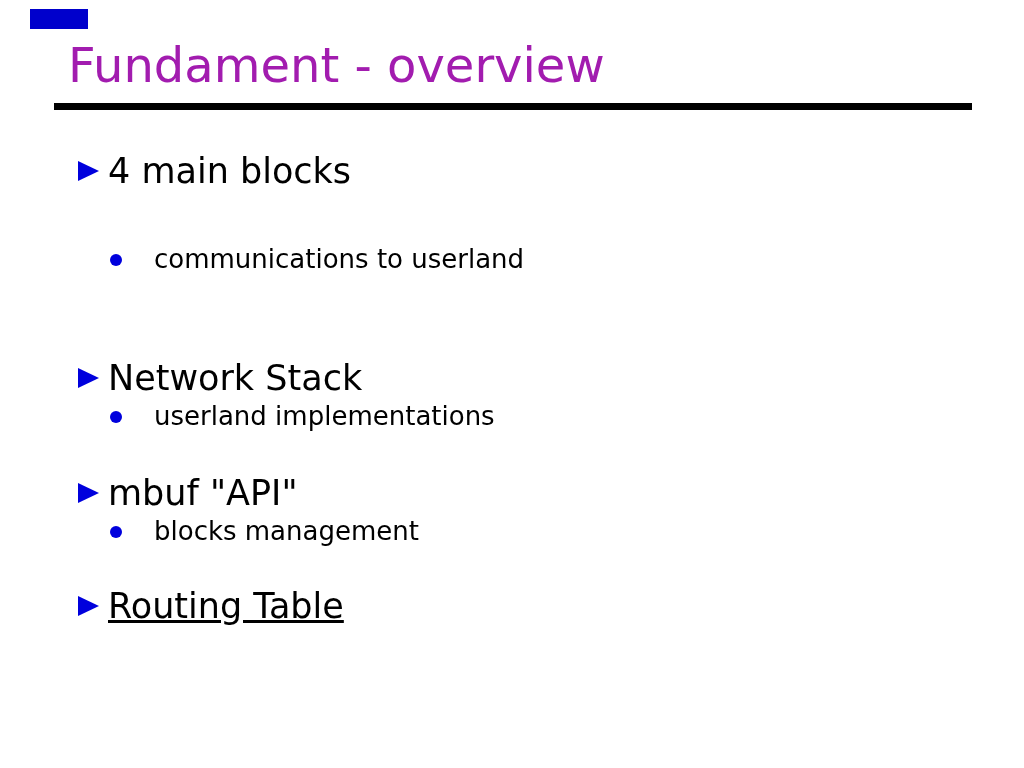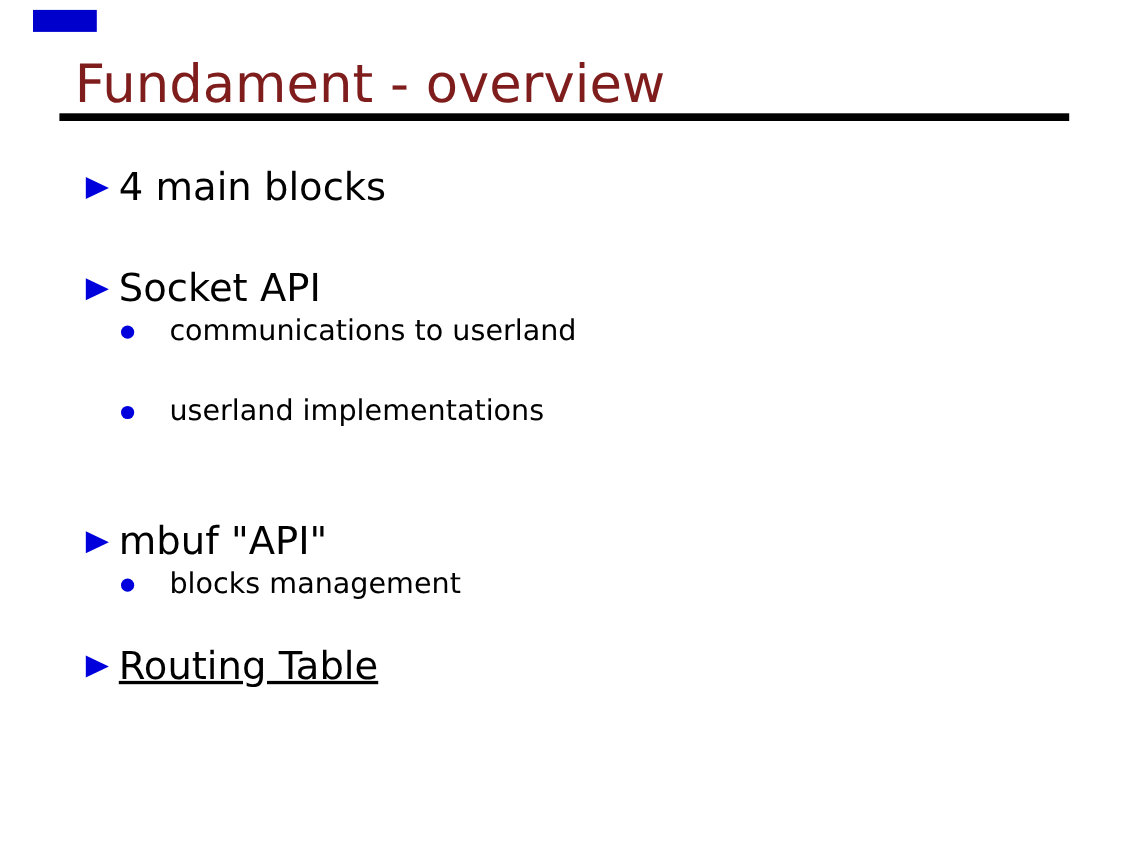--- a/index.html
+++ b/index.html
@@ -23,24 +23,24 @@
     left: 30px;
     top: 9px;
     width: 58px;
     height: 20px;
     background: var(--corner-blue);
   }
 
   .slide-title {
     position: absolute;
     left: 68px;
-    top: 52px;
+    top: 40px;
     font-size: 48px;
     line-height: 1.05;
-    color: #7f1d1d;
+    color: #a21caf;
     white-space: nowrap;
   }
 
   .title-underline {
     position: absolute;
     left: 54px;
     top: 103px;
     width: 918px;
     height: 7px;
     background: #000000;
@@ -107,31 +107,31 @@
 <div class="title-underline"></div>
 
 <div class="bullet-group" id="group-0">
   <div class="main-row">
     <span class="tri"></span>
     <span class="main-label">4 main blocks</span>
   </div>
 </div>
 
 <div class="bullet-group" id="group-1">
-  <div class="main-row">
-    <span class="tri"></span>
-    <span class="main-label">Socket API</span>
-  </div>
   <div class="sub-row">
     <span class="dot"></span>
     <span class="sub-label">communications to userland</span>
   </div>
 </div>
 
 <div class="bullet-group" id="group-2">
+  <div class="main-row">
+    <span class="tri"></span>
+    <span class="main-label">Network Stack</span>
+  </div>
   <div class="sub-row">
     <span class="dot"></span>
     <span class="sub-label">userland implementations</span>
   </div>
 </div>
 
 <div class="bullet-group" id="group-3">
   <div class="main-row">
     <span class="tri"></span>
     <span class="main-label">mbuf "API"</span>

